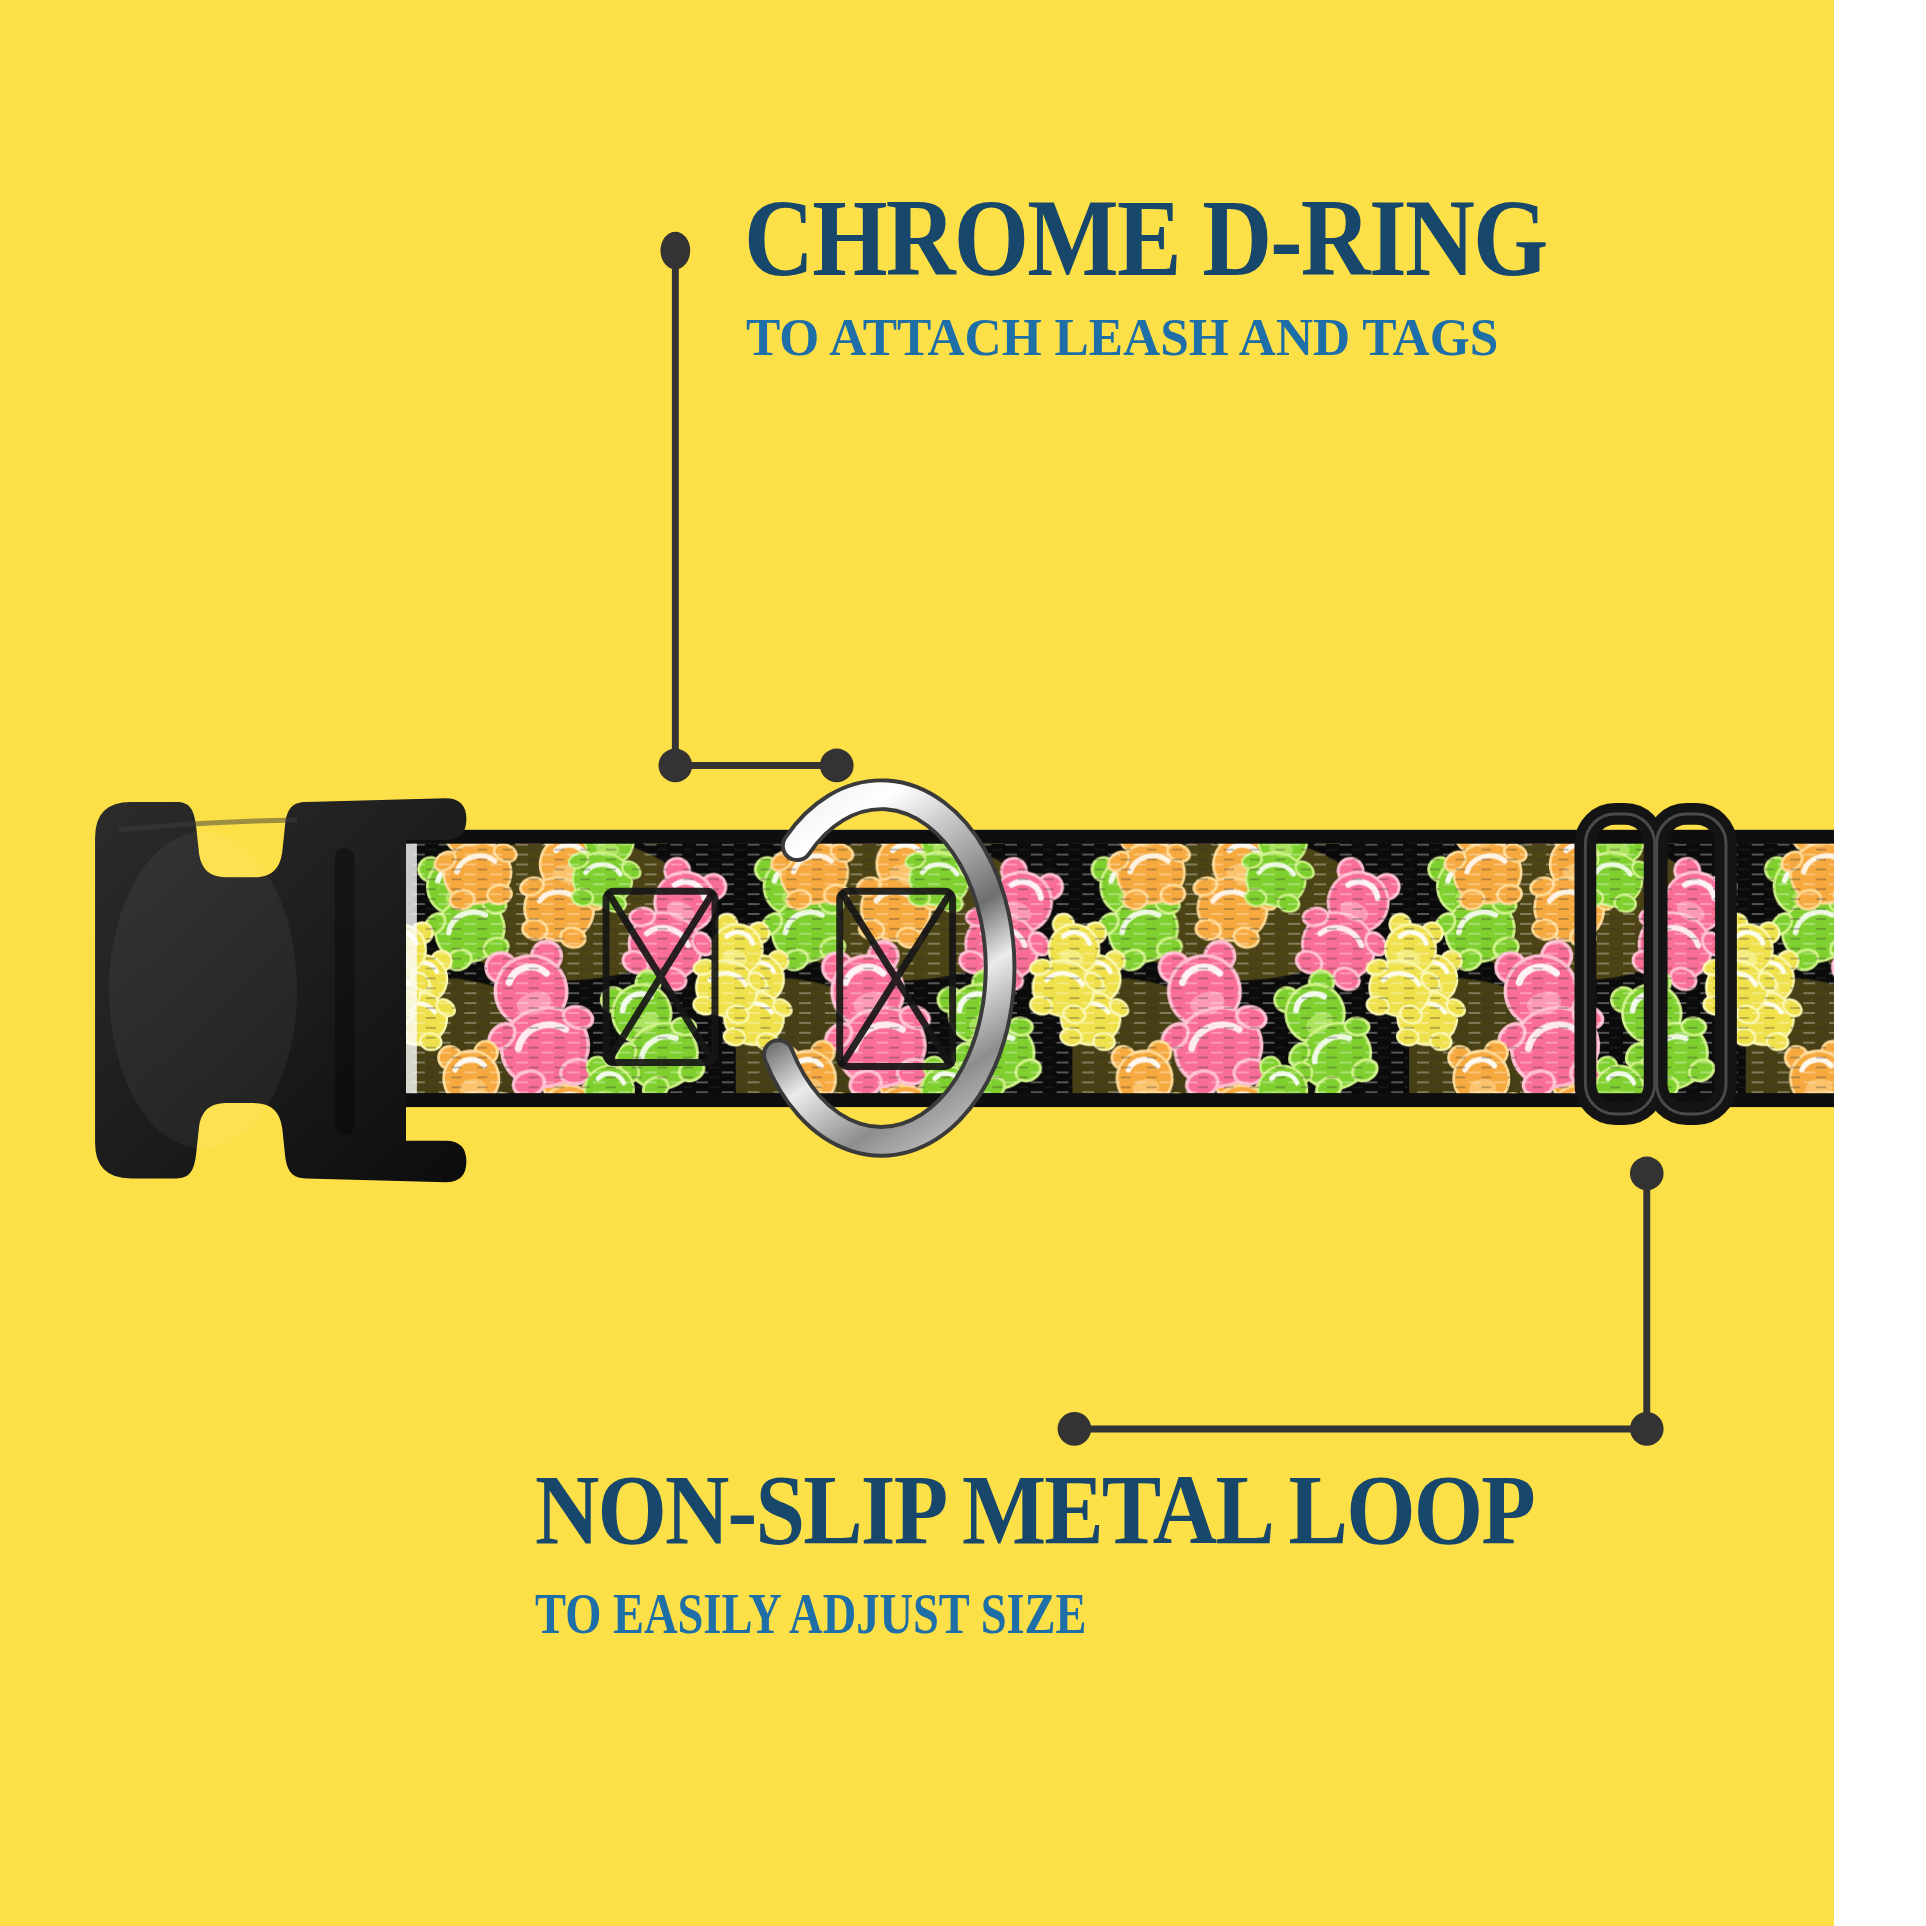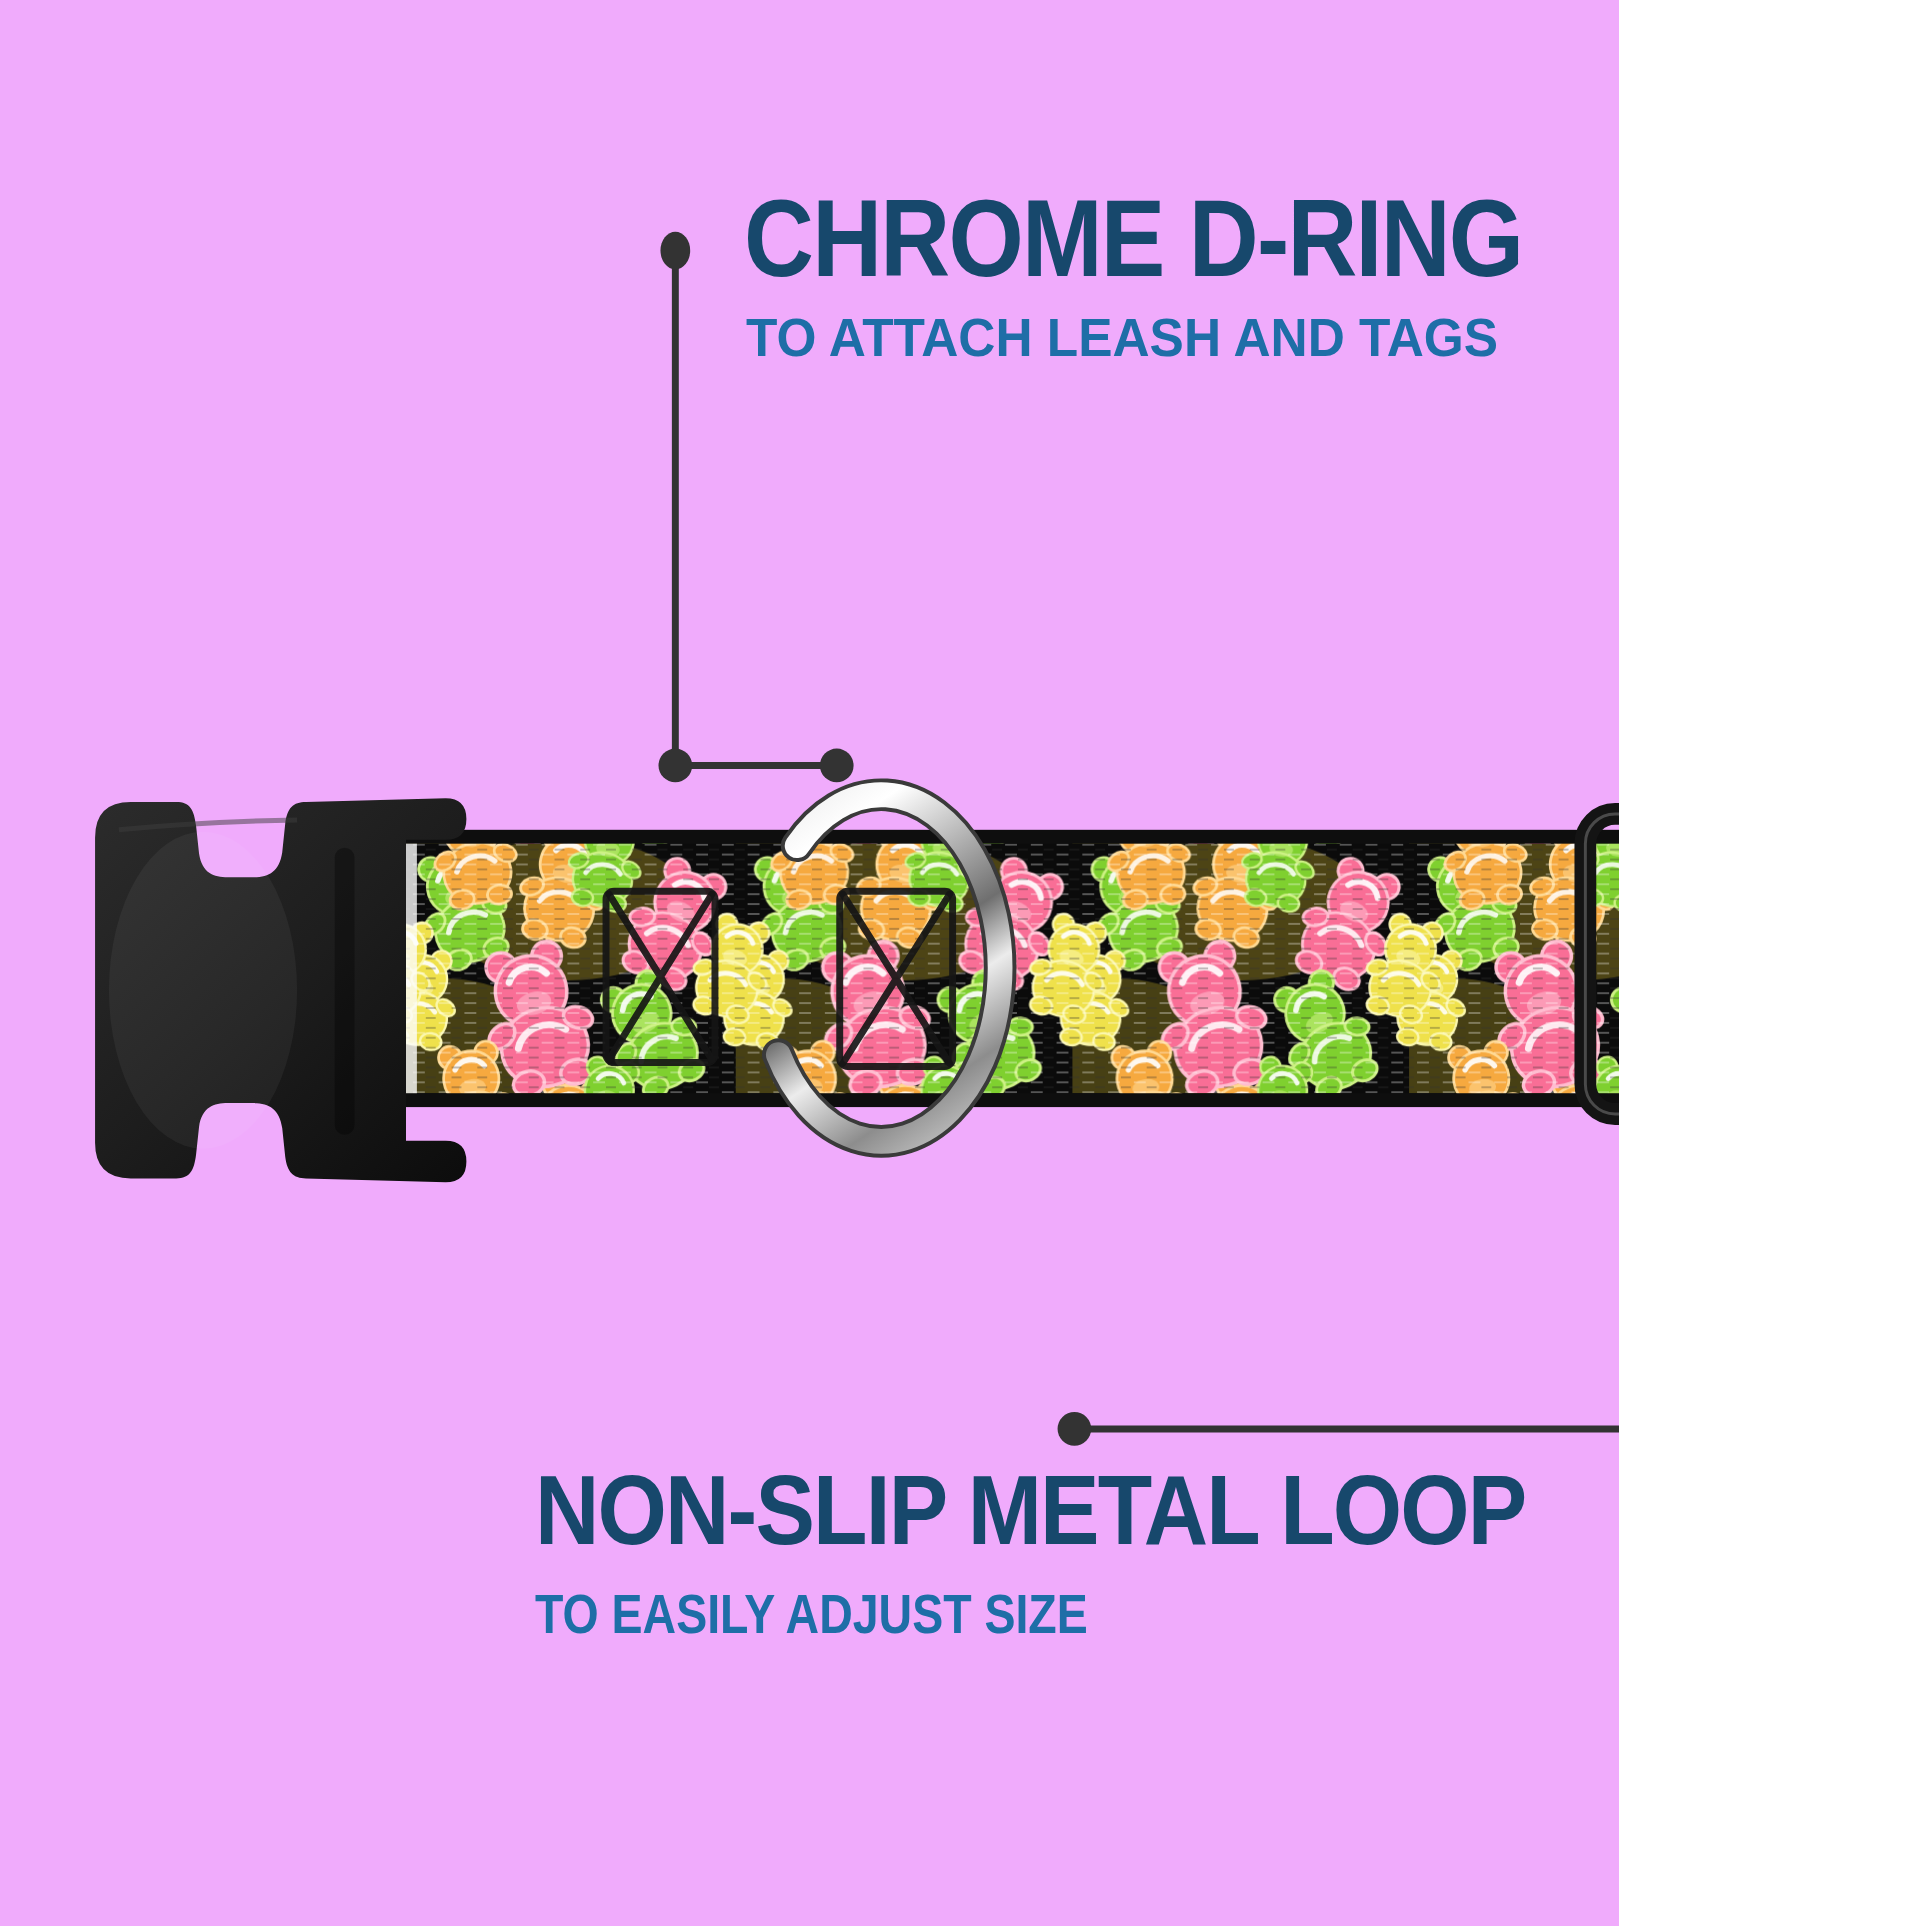--- a/index.html
+++ b/index.html
@@ -1,17 +1,17 @@
 <!DOCTYPE html>
 <html style="--title-navy: #17486c; --subtitle-blue: #1e6ea7; --callout-line: #333333; --buckle-black: #1d1d1d; --webbing-edge: #0e0e0e; --chrome-light: #ffffff; --chrome-dark: #6f6f6f; --bear-green: #7fd02f; --bear-pink: #f96e96; --bear-orange: #f6a93f; --bear-yellow: #efe14b;"><head>
 <meta charset="utf-8">
 <style>
   html,body{margin:0;padding:0;background:#ffffff;}
-  #stage{position:relative;width:1619px;height:1927px;background:#f0abfc;overflow:hidden;
-         font-family:Liberation Sans, sans-serif;}
+  #stage{position:relative;width:1834px;height:1927px;background:#fde047;overflow:hidden;
+         font-family:Liberation Serif, serif;}
   .callout-title{position:absolute;font-weight:bold;line-height:1;white-space:nowrap;
                  transform-origin:left top;color:var(--title-navy);letter-spacing:-2px;}
   .callout-sub{position:absolute;font-weight:bold;line-height:1;white-space:nowrap;
                transform-origin:left top;color:var(--subtitle-blue);}
   #t1{left:744px;top:183px;font-size:110px;transform:scaleX(.88);}
   #s1{left:746px;top:311px;font-size:53px;transform:scaleX(.97);}
   #t2{left:535px;top:1460px;font-size:99px;transform:scaleX(.90);}
   #s2{left:535px;top:1586px;font-size:56px;transform:scaleX(.83);}
   svg{position:absolute;left:0;top:0;}
   .lead{stroke:var(--callout-line);stroke-width:7;fill:none;}

